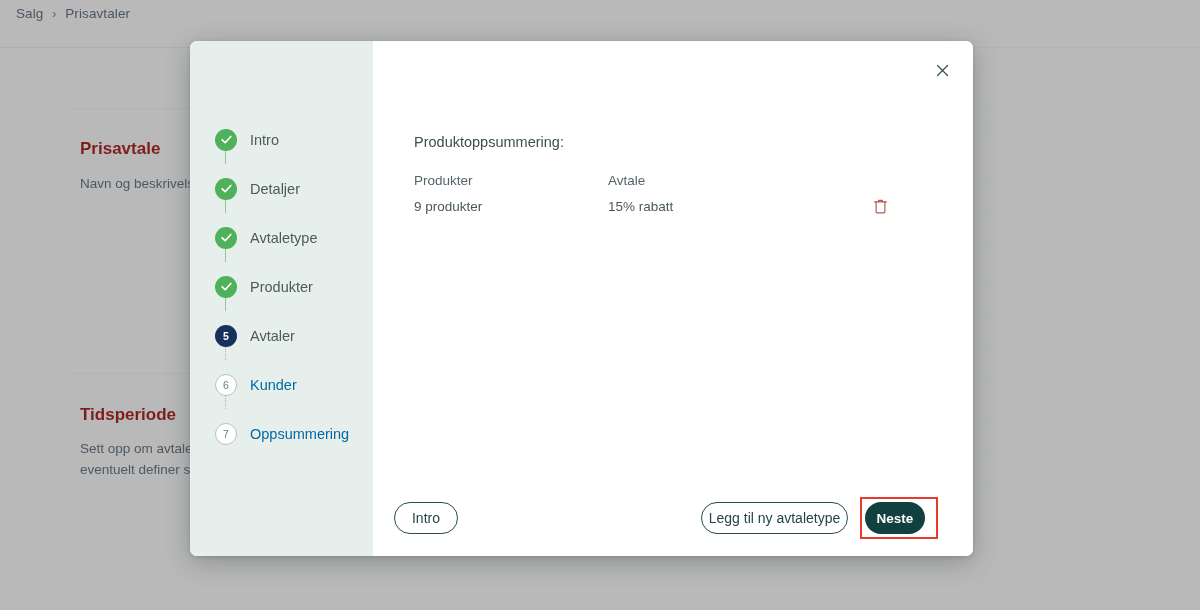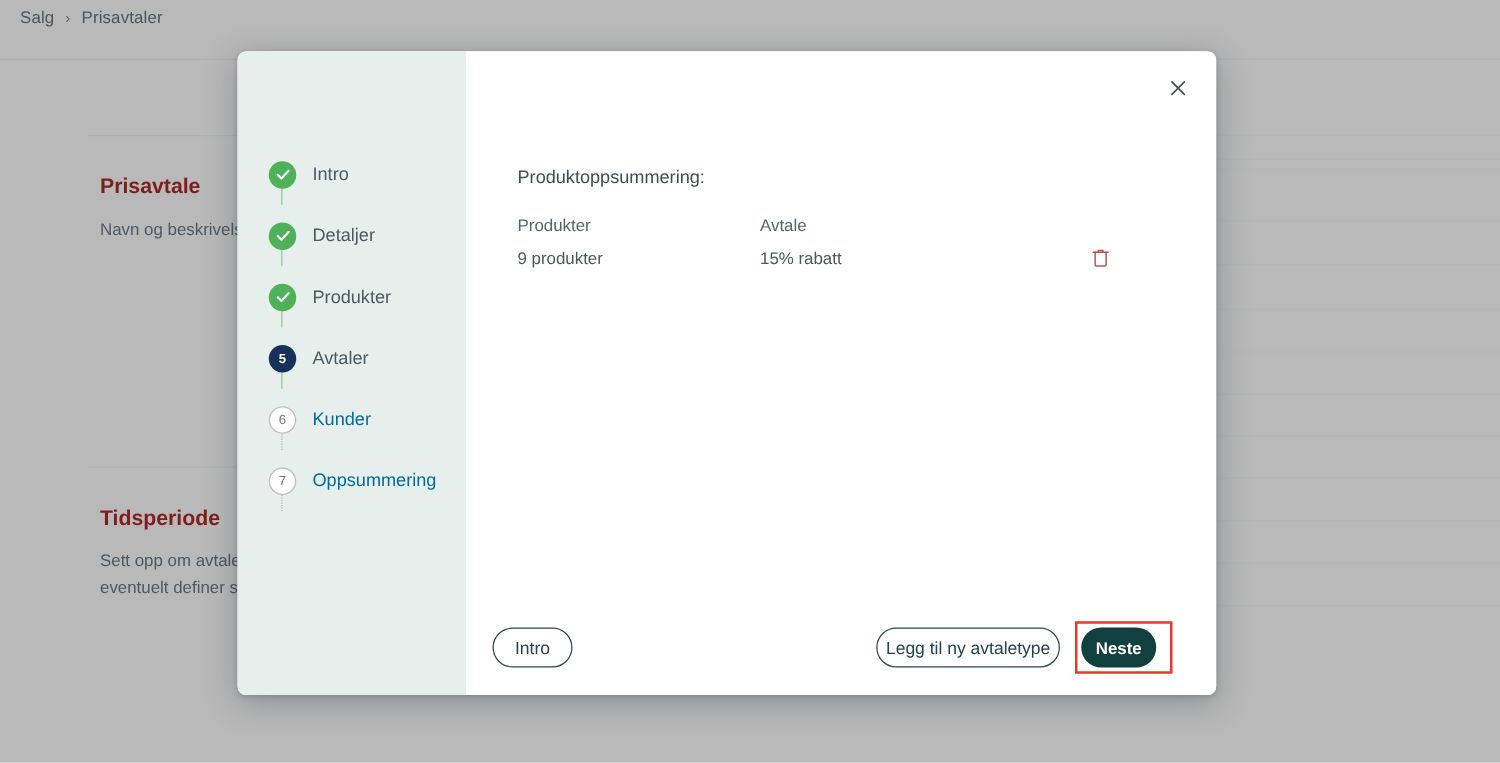--- a/index.html
+++ b/index.html
@@ -337,20 +337,28 @@
 
     <div class="step">
       <div class="step-badge done">
         <svg width="13" height="13" viewBox="0 0 24 24" fill="none" stroke="#ffffff" stroke-width="3.2" stroke-linecap="round" stroke-linejoin="round">
             <polyline points="4,12.5 9.5,18 20,6.5"></polyline>
           </svg>
       </div>
       <div class="step-label">Detaljer</div>
     </div>
 
+    <div class="step">
+      <div class="step-badge done">
+        <svg width="13" height="13" viewBox="0 0 24 24" fill="none" stroke="#ffffff" stroke-width="3.2" stroke-linecap="round" stroke-linejoin="round">
+            <polyline points="4,12.5 9.5,18 20,6.5"></polyline>
+          </svg>
+      </div>
+      <div class="step-label">Avtaletype</div>
+    </div>
 
     <div class="step">
       <div class="step-badge done">
         <svg width="13" height="13" viewBox="0 0 24 24" fill="none" stroke="#ffffff" stroke-width="3.2" stroke-linecap="round" stroke-linejoin="round">
             <polyline points="4,12.5 9.5,18 20,6.5"></polyline>
           </svg>
       </div>
       <div class="step-label">Produkter</div>
     </div>
 

